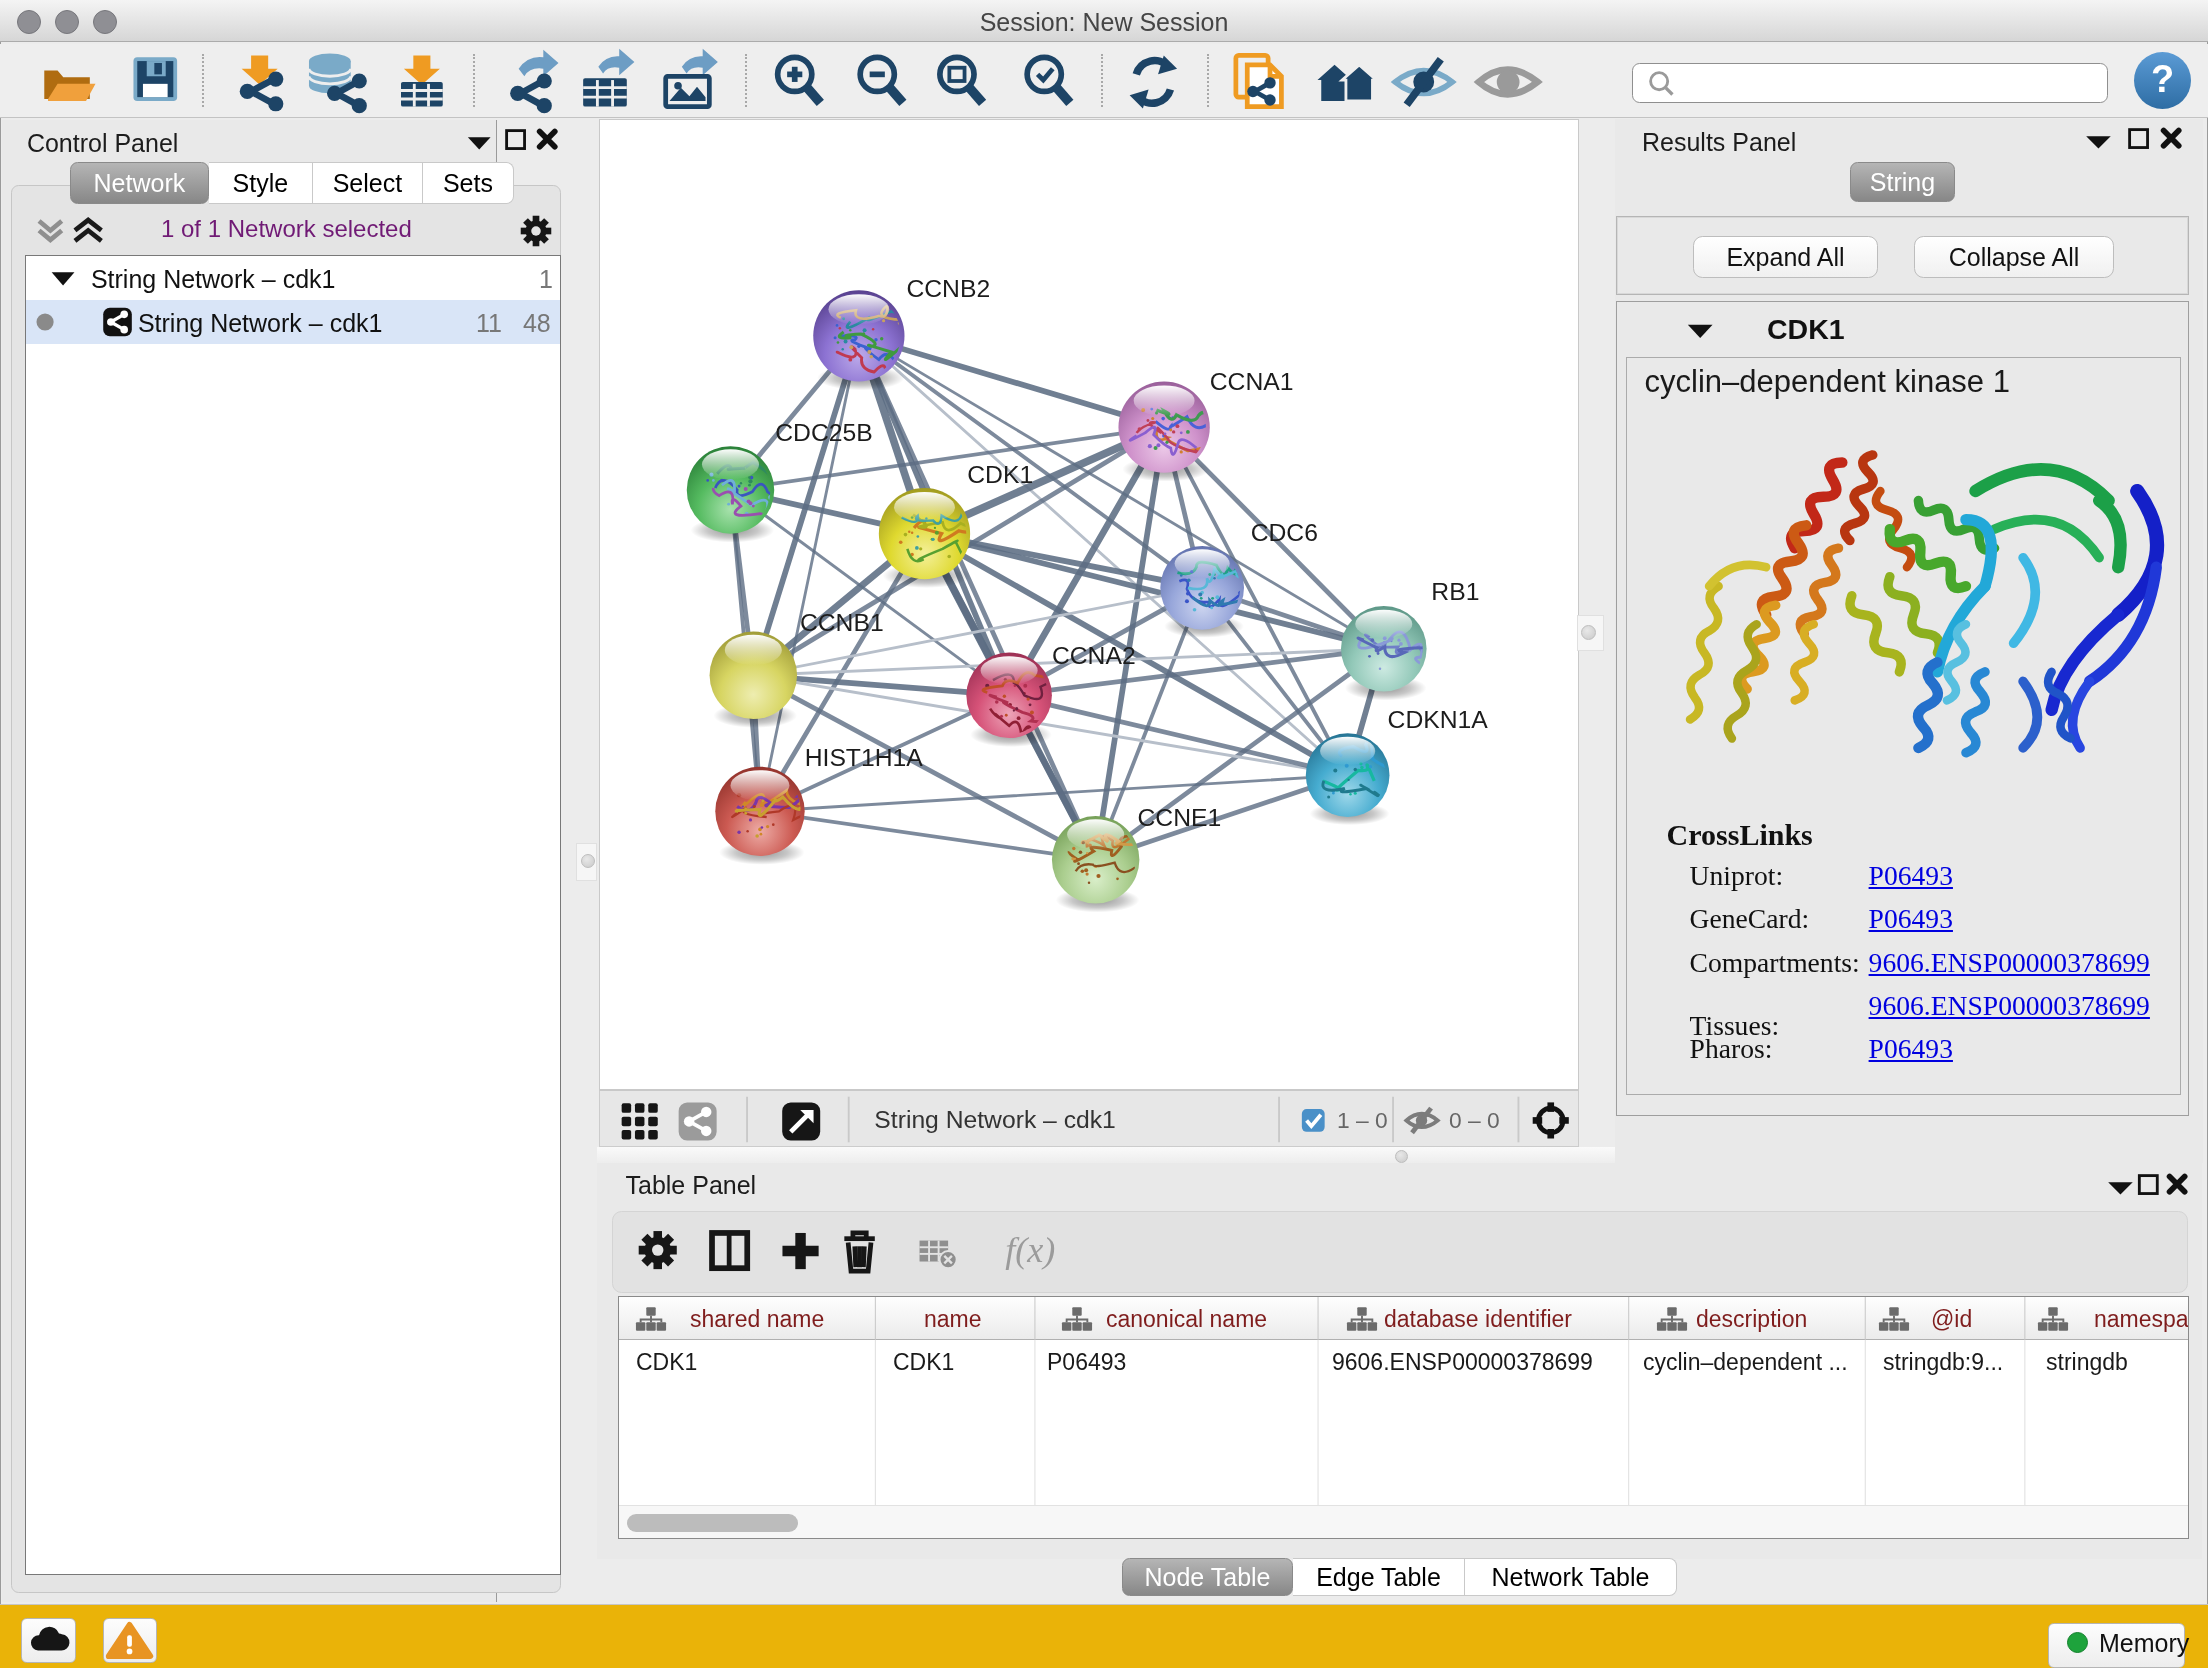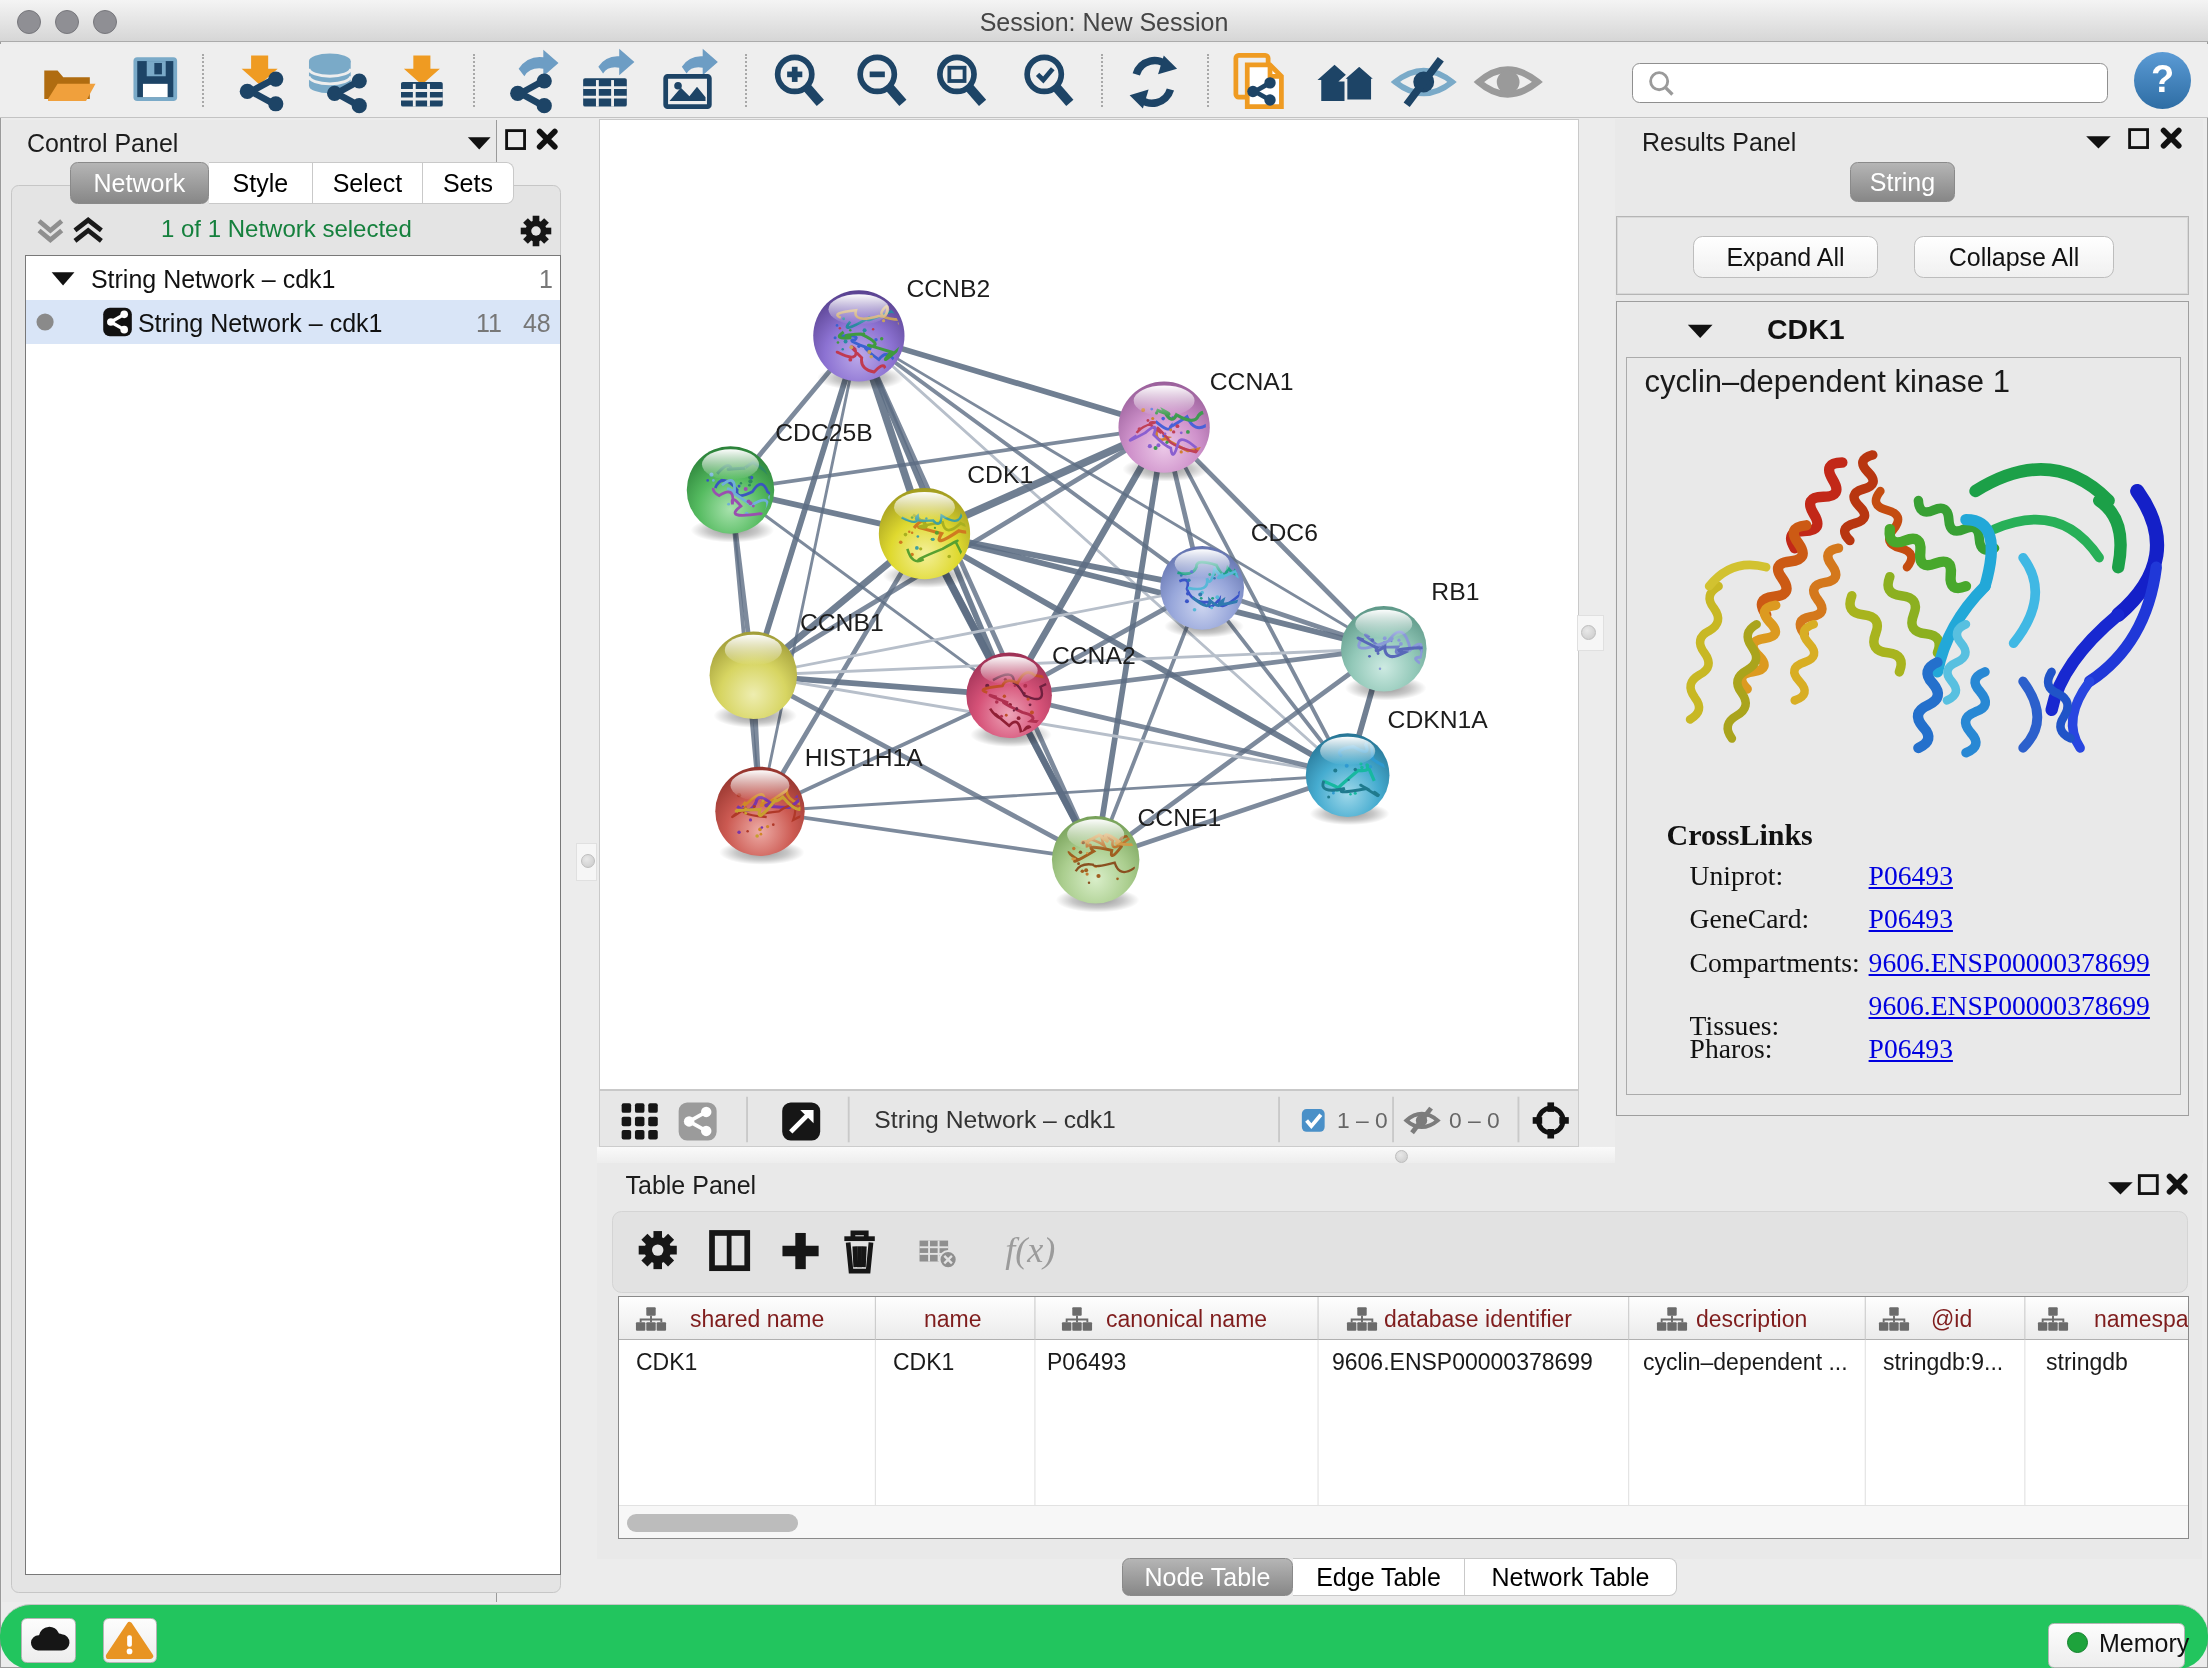--- a/index.html
+++ b/index.html
@@ -44,21 +44,21 @@
 
 #results { position:absolute; left:1615px; top:119px; width:588px; height:1044px;
   background:#e9e9e9; }
 
 
 #tablepanel { position:absolute; left:597px; top:1163px; width:1605px; height:396px;
   background:#e9e9e9; }
 
 
 #statusbar { position:absolute; left:0; top:1604px; width:2208px; height:65px;
-  background:#22c55e; border-top:1.9px solid #c6c6c6;border-radius:31px; }
+  background:#eab308; border-top:1.9px solid #c6c6c6; }
 .statbtn { position:absolute; top:13.3px; height:45px; background:linear-gradient(#fdfdfd,#ededed);
   border:1.9px solid #b5b5b5; border-radius:5.7px; }
 
 .btn { background:linear-gradient(#ffffff,#f0f0f0); border:1.9px solid #bdbdbd; border-radius:9.5px;
   font-size:25px; color:#111; text-align:center; }
 .graytab { background:linear-gradient(#b5b5b5,#878787); color:#fff; border:1px solid #8a8a8a; }
 </style>
 </head>
 <body>
 <div id="page">
@@ -231,21 +231,21 @@
 
   <div style="position:absolute;left:10.5px;top:84px;width:548px;height:51px;">
     <svg width="124" height="51" viewBox="0 0 130 54">
       <g fill="none" stroke="#8f8f8f" stroke-width="5">
         <path d="M28 18 l12 10 12 -10 M28 28 l12 10 12 -10"></path>
       </g>
       <g fill="none" stroke="#1a1a1a" stroke-width="5">
         <path d="M66 28 l14 -11 14 11 M66 39 l14 -11 14 11"></path>
       </g>
     </svg>
-    <div style="position:absolute;left:0;top:11.4px;width:100%;text-align:center;font-size:24px;color:#15803d;">1 of 1 Network selected</div>
+    <div style="position:absolute;left:0;top:11.4px;width:100%;text-align:center;font-size:24px;color:#701a75;">1 of 1 Network selected</div>
     <svg width="42" height="42" style="position:absolute;left:503px;top:5.7px;" viewBox="0 0 44 44">
       <g fill="#161616">
         <circle cx="22" cy="22" r="11"></circle>
         <g stroke="#161616" stroke-width="7">
           <line x1="22" y1="6" x2="22" y2="38"></line>
               <line x1="6" y1="22" x2="38" y2="22"></line>
           <line x1="11" y1="11" x2="33" y2="33"></line>
               <line x1="33" y1="11" x2="11" y2="33"></line>
         </g>
       </g>

